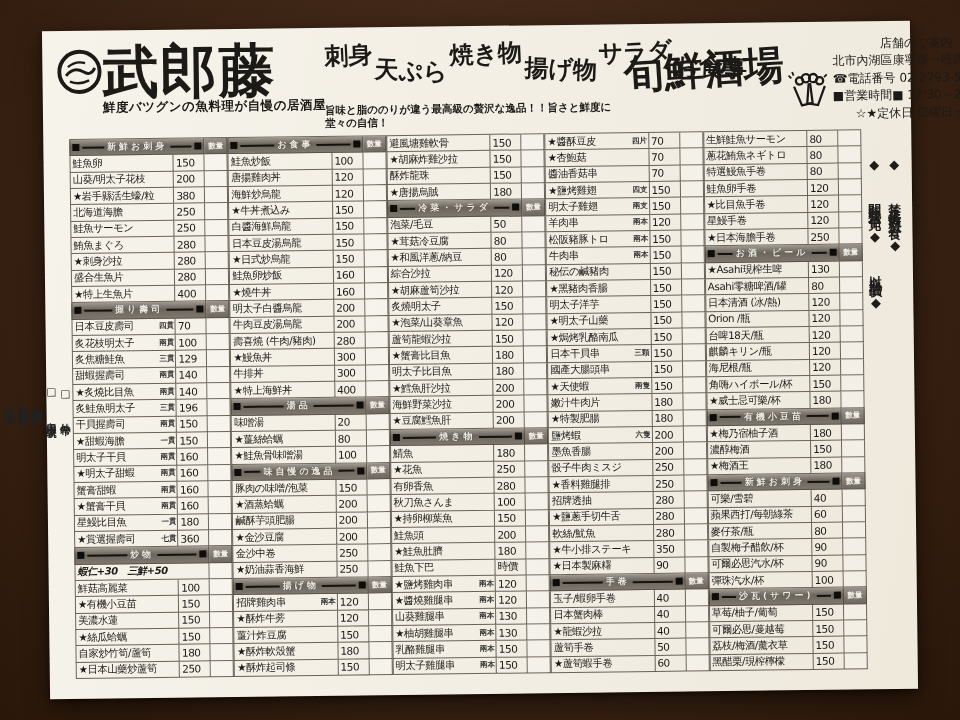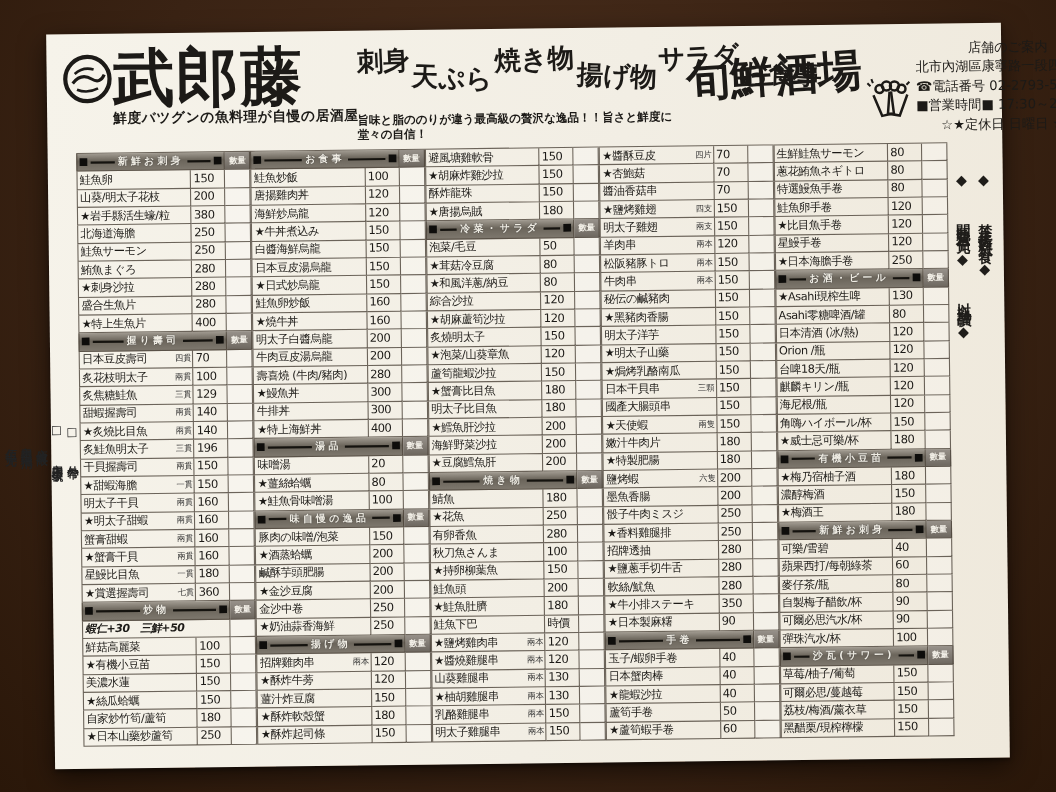--- a/index.html
+++ b/index.html
@@ -58,21 +58,21 @@
   .left-margin div{margin-bottom:14px;white-space:nowrap;}
   .columns{flex:1;display:flex;min-width:0;}
   .col{flex:1;display:flex;flex-direction:column;min-width:0;border-top:1px solid var(--line);}
   .row{flex:1;display:flex;min-height:0;}
   .row>*{border-right:1px solid var(--line);border-bottom:1px solid var(--line);}
   .row>:first-child{border-left:1px solid var(--line);}
   .name{
     flex:1;display:flex;align-items:center;min-width:0;
     font-size:10.3px;padding-left:2px;white-space:nowrap;overflow:hidden;letter-spacing:-0.4px;
   }
-  .unit{margin-left:auto;font-size:7.5px;color:#333;padding:0 1px;flex:none;letter-spacing:0;}
+  .unit{margin-left:auto;font-size:7.5px;color:#333;padding:0 1px;flex:none;letter-spacing:0;font-weight:bold;}
   .price{width:31px;flex:none;font-size:10.5px;display:flex;align-items:center;padding-left:2px;overflow:hidden;letter-spacing:-0.5px;}
   .qty{width:23px;flex:none;background:rgba(255,255,255,.25);}
   .sec-bar{
     flex:1;display:flex;align-items:center;min-width:0;padding:0 2px;
     background:linear-gradient(180deg,#a09a90 0%,#6b655b 45%,#7d776d 100%);
     color:#efece3;
   }
   .sec-bar .sq{width:7px;height:7px;background:#0e0d0b;flex:none;}
   .sec-bar .ln{flex:1;height:2px;background:#15130f;margin:0 3px;min-width:4px;}
   .sec-label{font-size:9px;letter-spacing:3px;white-space:nowrap;overflow:hidden;text-shadow:0 0 1px #333;font-weight:bold;}

